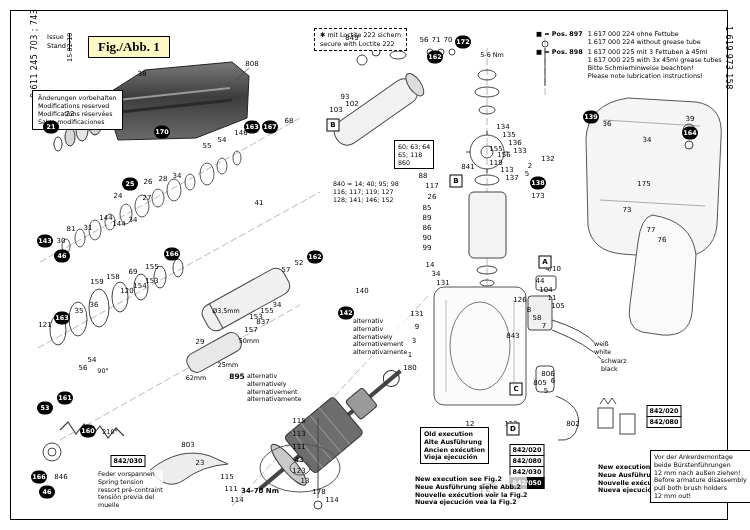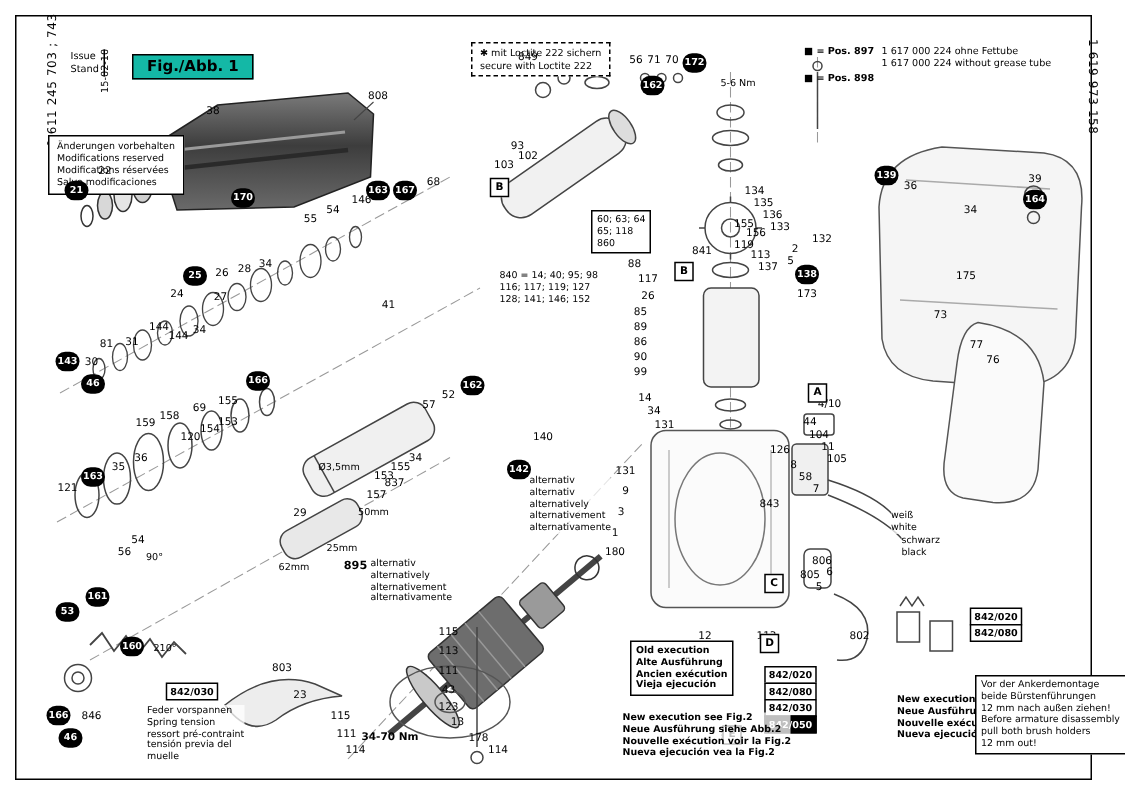--- a/index.html
+++ b/index.html
@@ -7,21 +7,21 @@
         font-family:"DejaVu Sans",sans-serif;color:#000;}
   .frame{position:absolute;left:10px;top:10px;right:22px;bottom:10px;border:1px solid #000;}
   svg{position:absolute;left:0;top:0;}
 
   
   .vtext{position:absolute;font-size:8px;white-space:nowrap;letter-spacing:.4px;}
   .vtext.left{left:30px;top:98px;transform-origin:0 0;transform:rotate(-90deg);}
   .vtext.right{left:733px;top:26px;transform-origin:0 0;transform:rotate(90deg);}
   .issue-block{position:absolute;left:47px;top:33px;font-size:6.5px;line-height:9px;border-right:.8px solid #000;padding-right:3px;}
   .issue-date{position:absolute;left:66px;top:62px;font-size:6.5px;transform-origin:0 0;transform:rotate(-90deg);white-space:nowrap;}
-  .fig-label{position:absolute;left:88px;top:36px;border:1.6px solid #000;padding:2px 9px;font-weight:700;font-size:10px;background:#14b8a6;}
+  .fig-label{position:absolute;left:88px;top:36px;border:1.6px solid #000;padding:2px 9px;font-weight:700;font-size:13px;background:#fef9c3;font-family:Liberation Serif, serif;}
   .mods-box{position:absolute;left:32px;top:90px;border:.9px solid #000;padding:3px 5px;font-size:6.3px;line-height:8px;background:#fff;}
   .loctite{position:absolute;left:314px;top:28px;border:.9px dashed #000;padding:2px 5px;font-size:6.4px;line-height:8.5px;background:#fff;}
   .legend{position:absolute;left:536px;top:30px;font-size:6.4px;line-height:8px;}
   .legend-item{display:flex;gap:5px;margin-bottom:2px;}
   .legend-key{font-weight:700;white-space:nowrap;}
   .legend-lines div{white-space:nowrap;}
 
   
   .callout{position:absolute;transform:translate(-50%,-50%);font-size:7px;line-height:8px;white-space:nowrap;z-index:6;}
   .callout.bold{font-weight:700;font-size:7.5px;}
@@ -222,20 +222,26 @@
   <div class="legend">
       <div class="legend-item">
         <span class="legend-key">■ = Pos. 897</span>
         <span class="legend-lines">
           <div>1 617 000 224 ohne Fettube</div>
           <div>1 617 000 224 without grease tube</div>
         </span>
       </div>
       <div class="legend-item">
         <span class="legend-key">■ = Pos. 898</span>
+        <span class="legend-lines">
+          <div>1 617 000 225 mit 3 Fettuben à 45ml</div>
+          <div>1 617 000 225 with 3x 45ml grease tubes</div>
+          <div>Bitte Schmierhinweise beachten!</div>
+          <div>Please note lubrication instructions!</div>
+        </span>
       </div>
     </div>
 
   <div class="callout-layer" style="position:absolute;inset:0;">
       <div class="callout plain" style="left: 142px; top: 74px;">38</div>
       <div class="callout plain" style="left: 252px; top: 64px;">808</div>
       <div class="callout plain" style="left: 70px; top: 114px;">22</div>
       <div class="callout circle" style="left: 51px; top: 127px;">21</div>
       <div class="callout circle" style="left: 162px; top: 132px;">170</div>
       <div class="callout plain" style="left: 207px; top: 146px;">55</div>

